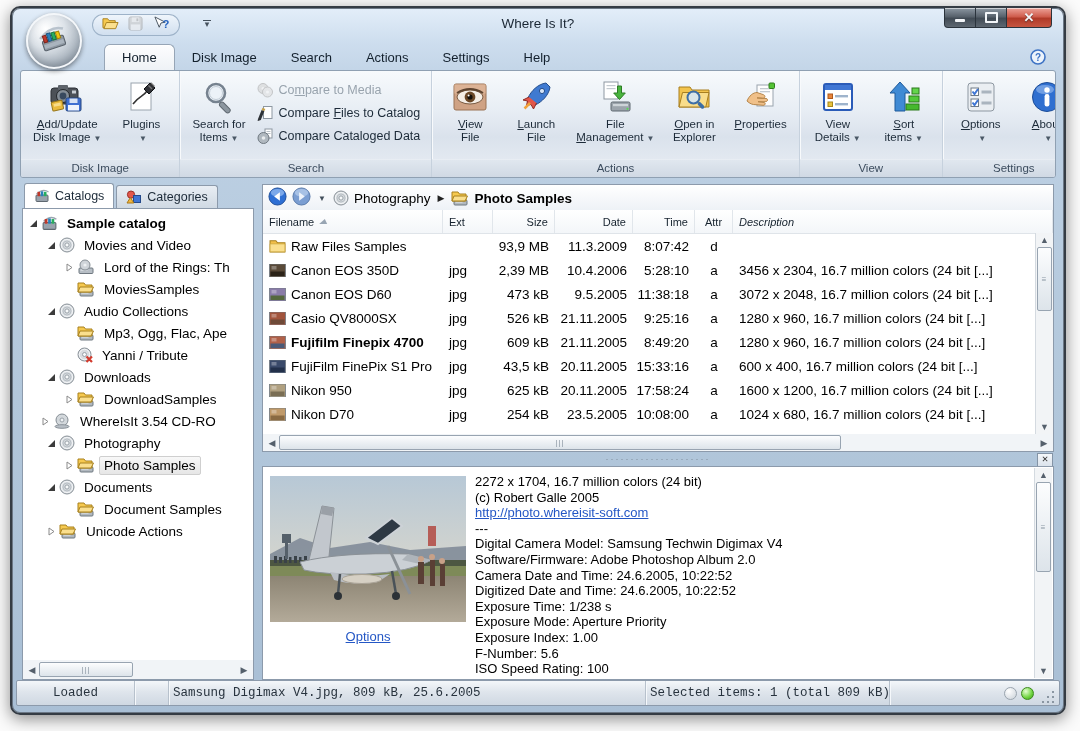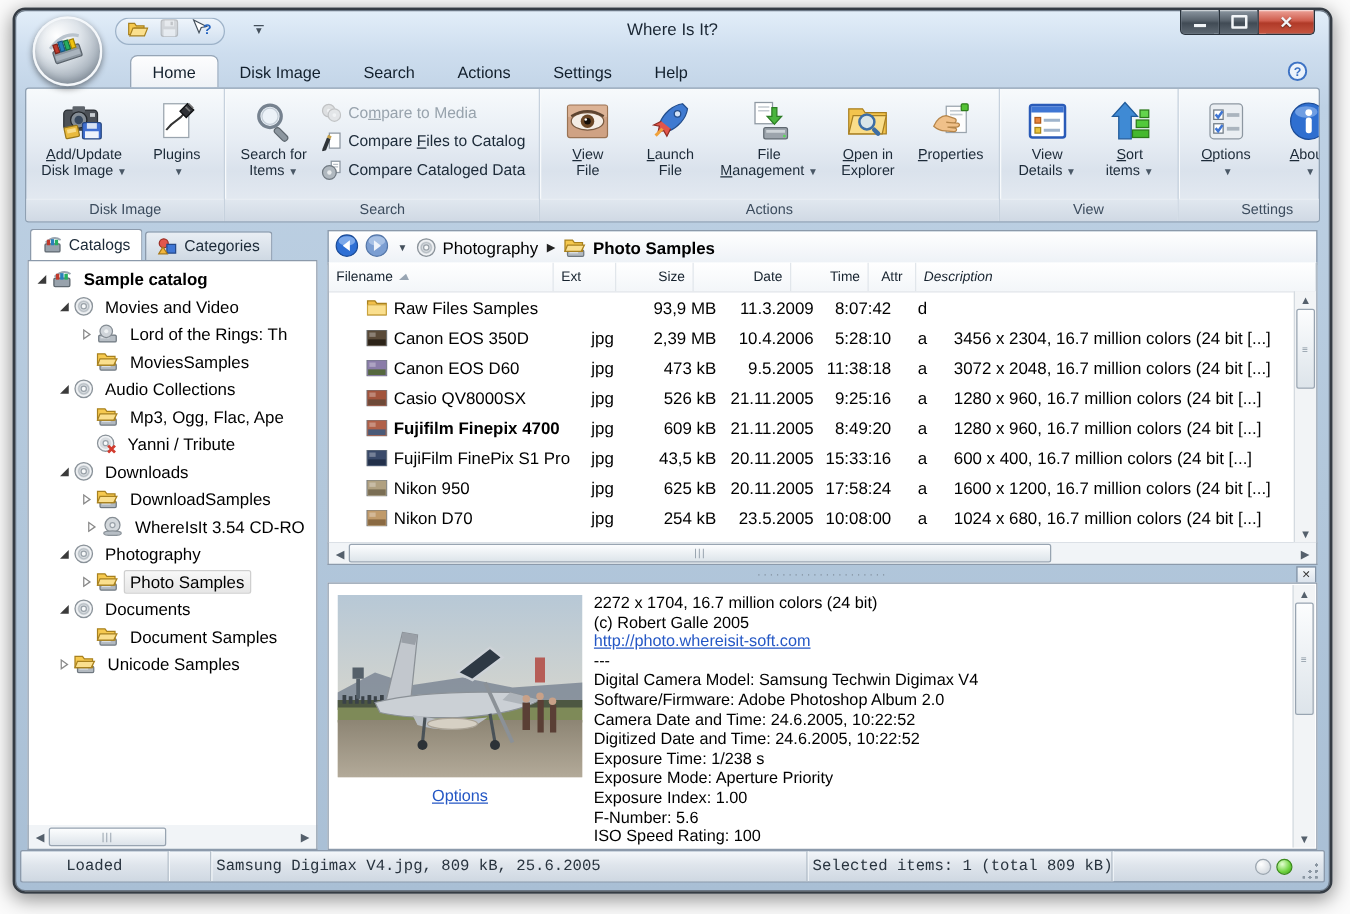--- a/index.html
+++ b/index.html
@@ -96,21 +96,21 @@
   .crumb-sep{font-size:9px;color:#222;margin:0 2px;}
   .tablebox{position:absolute;left:0;right:0;top:26px;height:224px;background:#fff;border:1px solid #8c9aab;
     border-top:none;overflow:hidden;}
   .thead{display:flex;height:23px;border-bottom:1px solid #dfe4e9;background:linear-gradient(#ffffff,#f3f6f9);}
   .th{font-size:11px;color:#16222e;padding:3px 6px;border-right:1px solid #e1e6eb;display:flex;
     align-items:center;cursor:pointer;box-sizing:border-box;}
   .th.r,.td.r{justify-content:flex-end;text-align:right;}
   .th.c,.td.c{justify-content:center;text-align:center;}
   .sortmark{width:0;height:0;border-left:4px solid transparent;border-right:4px solid transparent;
     border-bottom:5px solid #98a5b3;margin-left:6px;transform:skewX(-18deg);}
-  .trowf{display:flex;height:24px;align-items:center;cursor:default;margin-left:24px;}
+  .trowf{display:flex;height:24px;align-items:center;cursor:default;}
   .td{font-size:13.5px;color:#000;padding:0 6px;white-space:nowrap;overflow:hidden;display:flex;
     align-items:center;box-sizing:border-box;}
   .td .icon{margin-right:5px;flex:0 0 auto;}
   .vscroll{position:absolute;top:23px;right:0;bottom:0;width:17px;background:#f2f4f6;border-left:1px solid #d4dae0;
     display:flex;flex-direction:column;align-items:center;padding:2px 0;}
   .vscroll .sb-thumb{width:13px;height:62px;margin-top:2px;}
   .main-hscroll{position:absolute;left:0;right:0;top:250px;height:18px;background:#f1f4f7;
     border:1px solid #8c9aab;border-top:none;display:flex;align-items:center;padding:0 2px;box-sizing:border-box;}
   .splitter{position:absolute;left:0;right:0;top:268px;height:14px;display:flex;align-items:center;
     justify-content:center;cursor:row-resize;}
@@ -586,21 +586,21 @@
             <span class="icon">
               <svg width="18" height="16" viewBox="0 0 18 16">
                 <rect x="3" y="10" width="13" height="5" rx="1" fill="#b2b9c0" stroke="#6f7880"></rect>
                 <rect x="4.5" y="11.5" width="7" height="1.2" fill="#d9dee2"></rect>
                 <path d="M1 2h6l1.5 2H15v7H1z" fill="#f6c94f" stroke="#a8811f"></path>
                 <path d="M3 6h13.5L14 11H1z" fill="#fadf8e" stroke="#a8811f"></path>
               </svg>
             </span>
             <span class="tlabel">DownloadSamples</span>
           </div>
-          <div class="trow" style="padding-left:44px">
+          <div class="trow" style="padding-left:16px">
             <span class="texp">
               <svg width="9" height="9" viewBox="0 0 9 9">
                 <path d="M2 1l5 3.5L2 8z" fill="#fff" stroke="#8a8a8a"></path>
               </svg>
             </span>
             <span class="icon">
               <svg width="18" height="16" viewBox="0 0 18 16">
                 <circle cx="9" cy="7" r="6" fill="#d3d8dc" stroke="#858d94"></circle>
                 <circle cx="9" cy="7" r="2" fill="#eef1f3" stroke="#9aa2a9"></circle>
                 <ellipse cx="9" cy="13.5" rx="7" ry="1.8" fill="#b7bec5" stroke="#8a9299"></ellipse>
@@ -675,21 +675,21 @@
               </svg>
             </span>
             <span class="icon">
               <svg width="18" height="16" viewBox="0 0 18 16">
                 <rect x="3" y="10" width="13" height="5" rx="1" fill="#b2b9c0" stroke="#6f7880"></rect>
                 <rect x="4.5" y="11.5" width="7" height="1.2" fill="#d9dee2"></rect>
                 <path d="M1 2h6l1.5 2H15v7H1z" fill="#f6c94f" stroke="#a8811f"></path>
                 <path d="M3 6h13.5L14 11H1z" fill="#fadf8e" stroke="#a8811f"></path>
               </svg>
             </span>
-            <span class="tlabel">Unicode Samples</span>
+            <span class="tlabel">Unicode Actions</span>
           </div>
         </div>
       <div class="hscroll">
         <span class="sb-arrow">◀</span>
         <div class="sb-thumb" style="width:92px;">|||</div>
         <div class="sb-track"></div>
         <span class="sb-arrow">▶</span>
       </div>
     </div>
 

